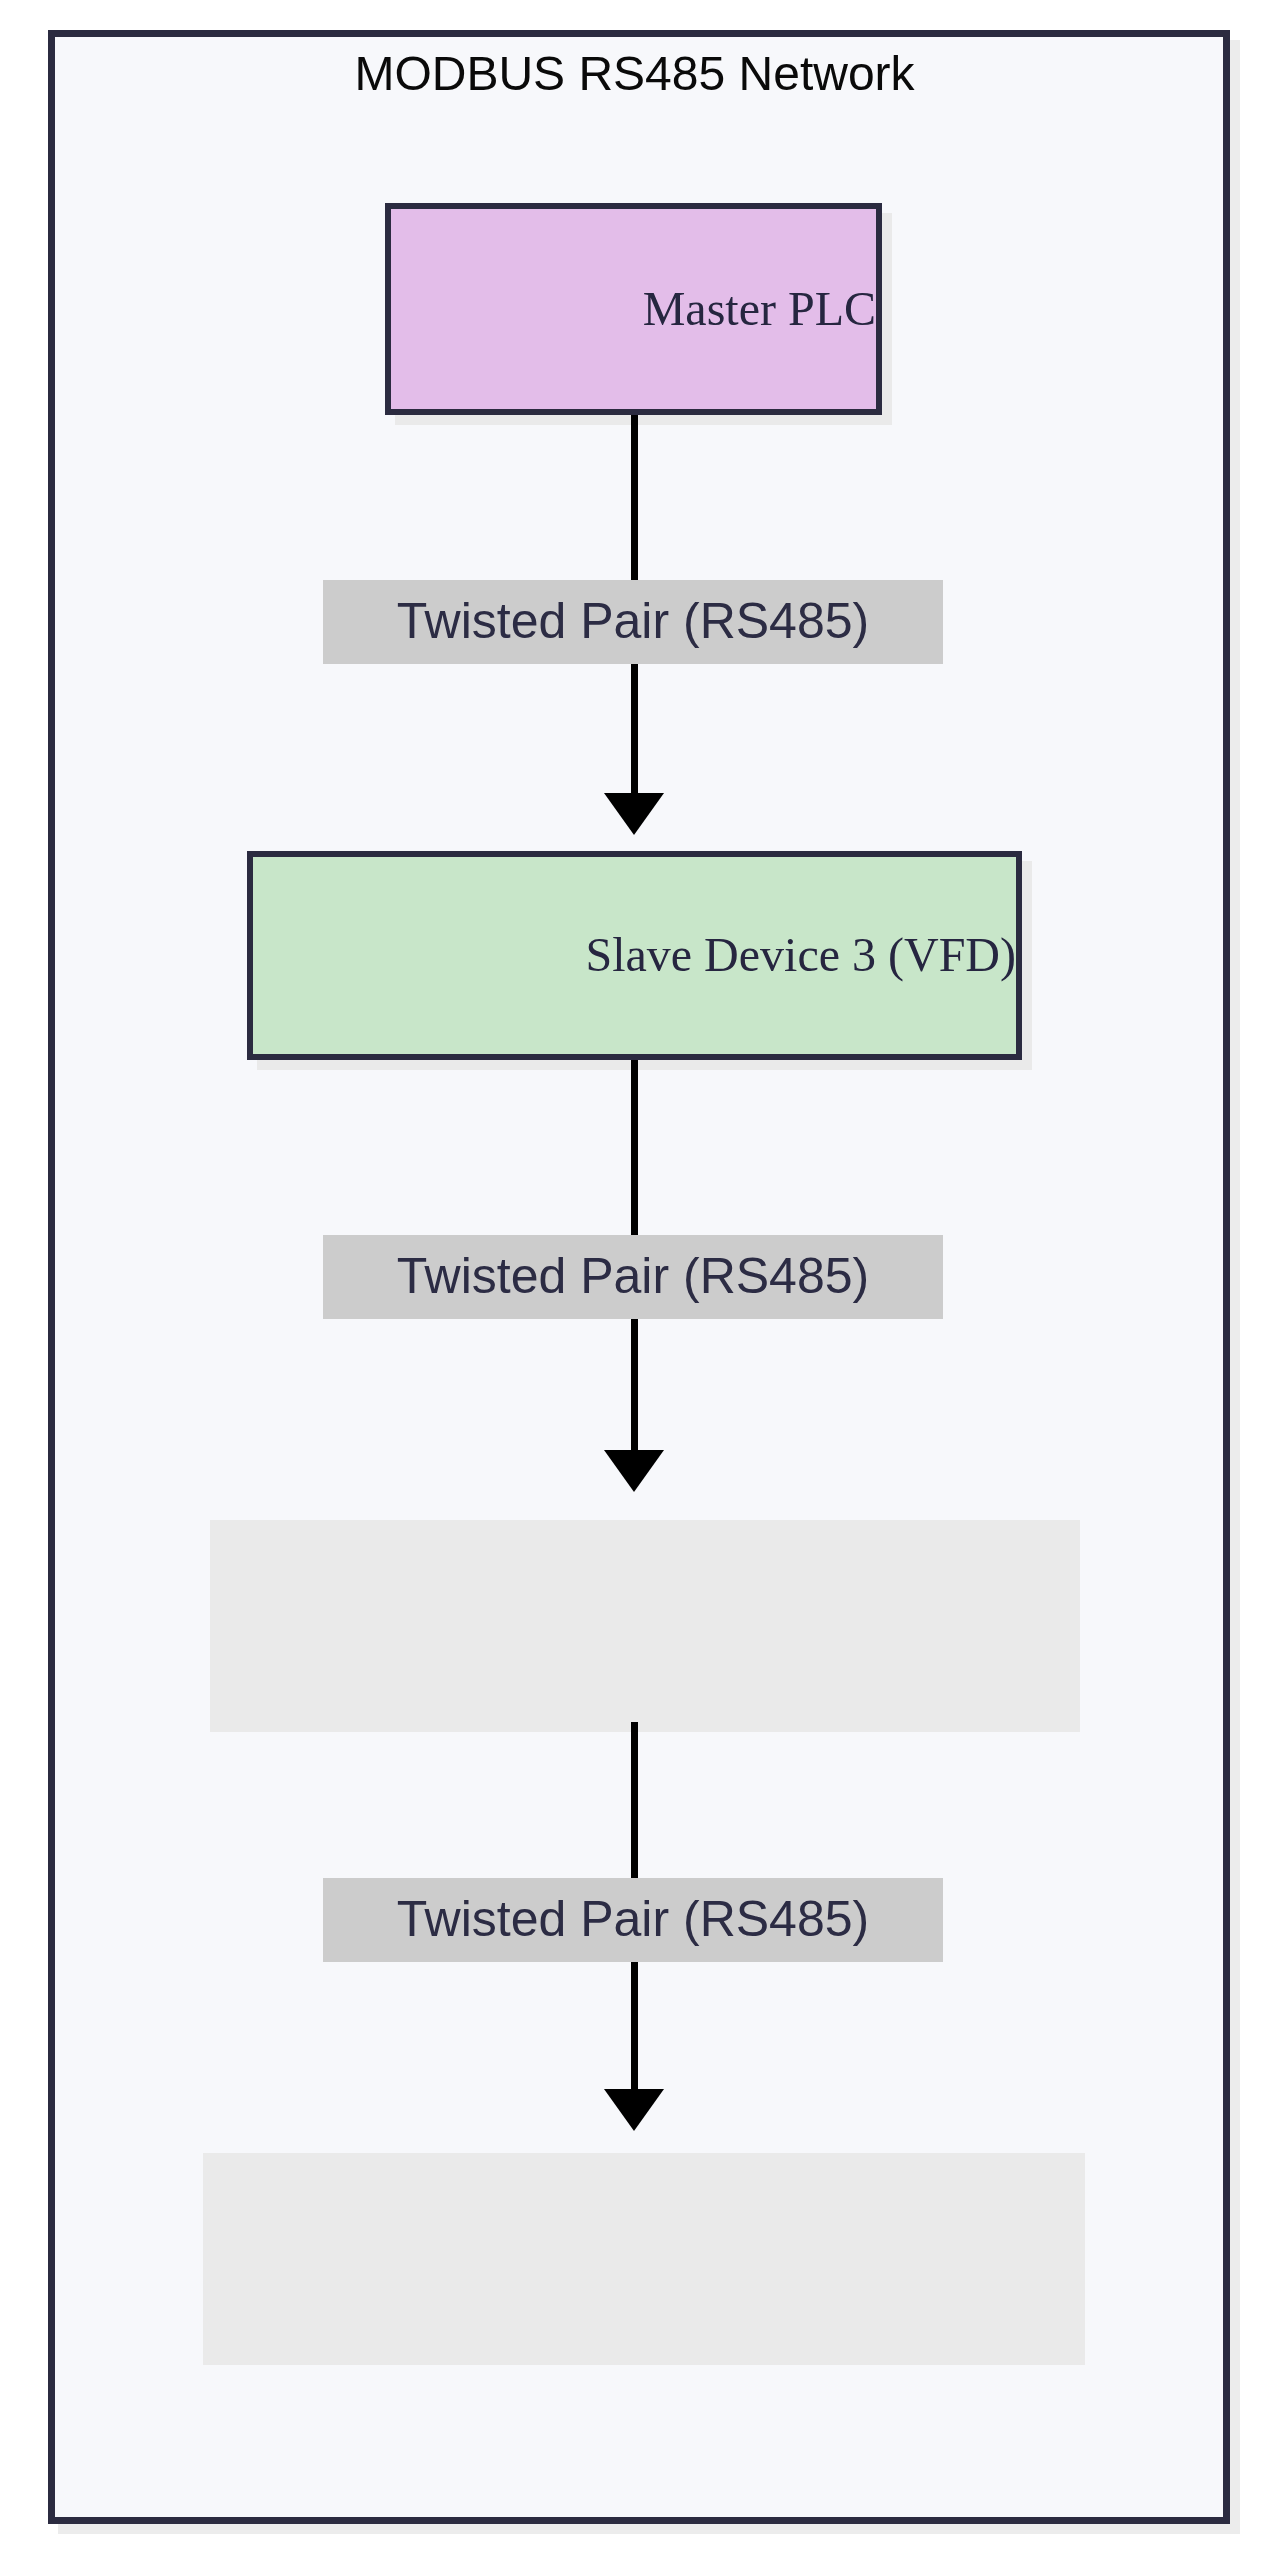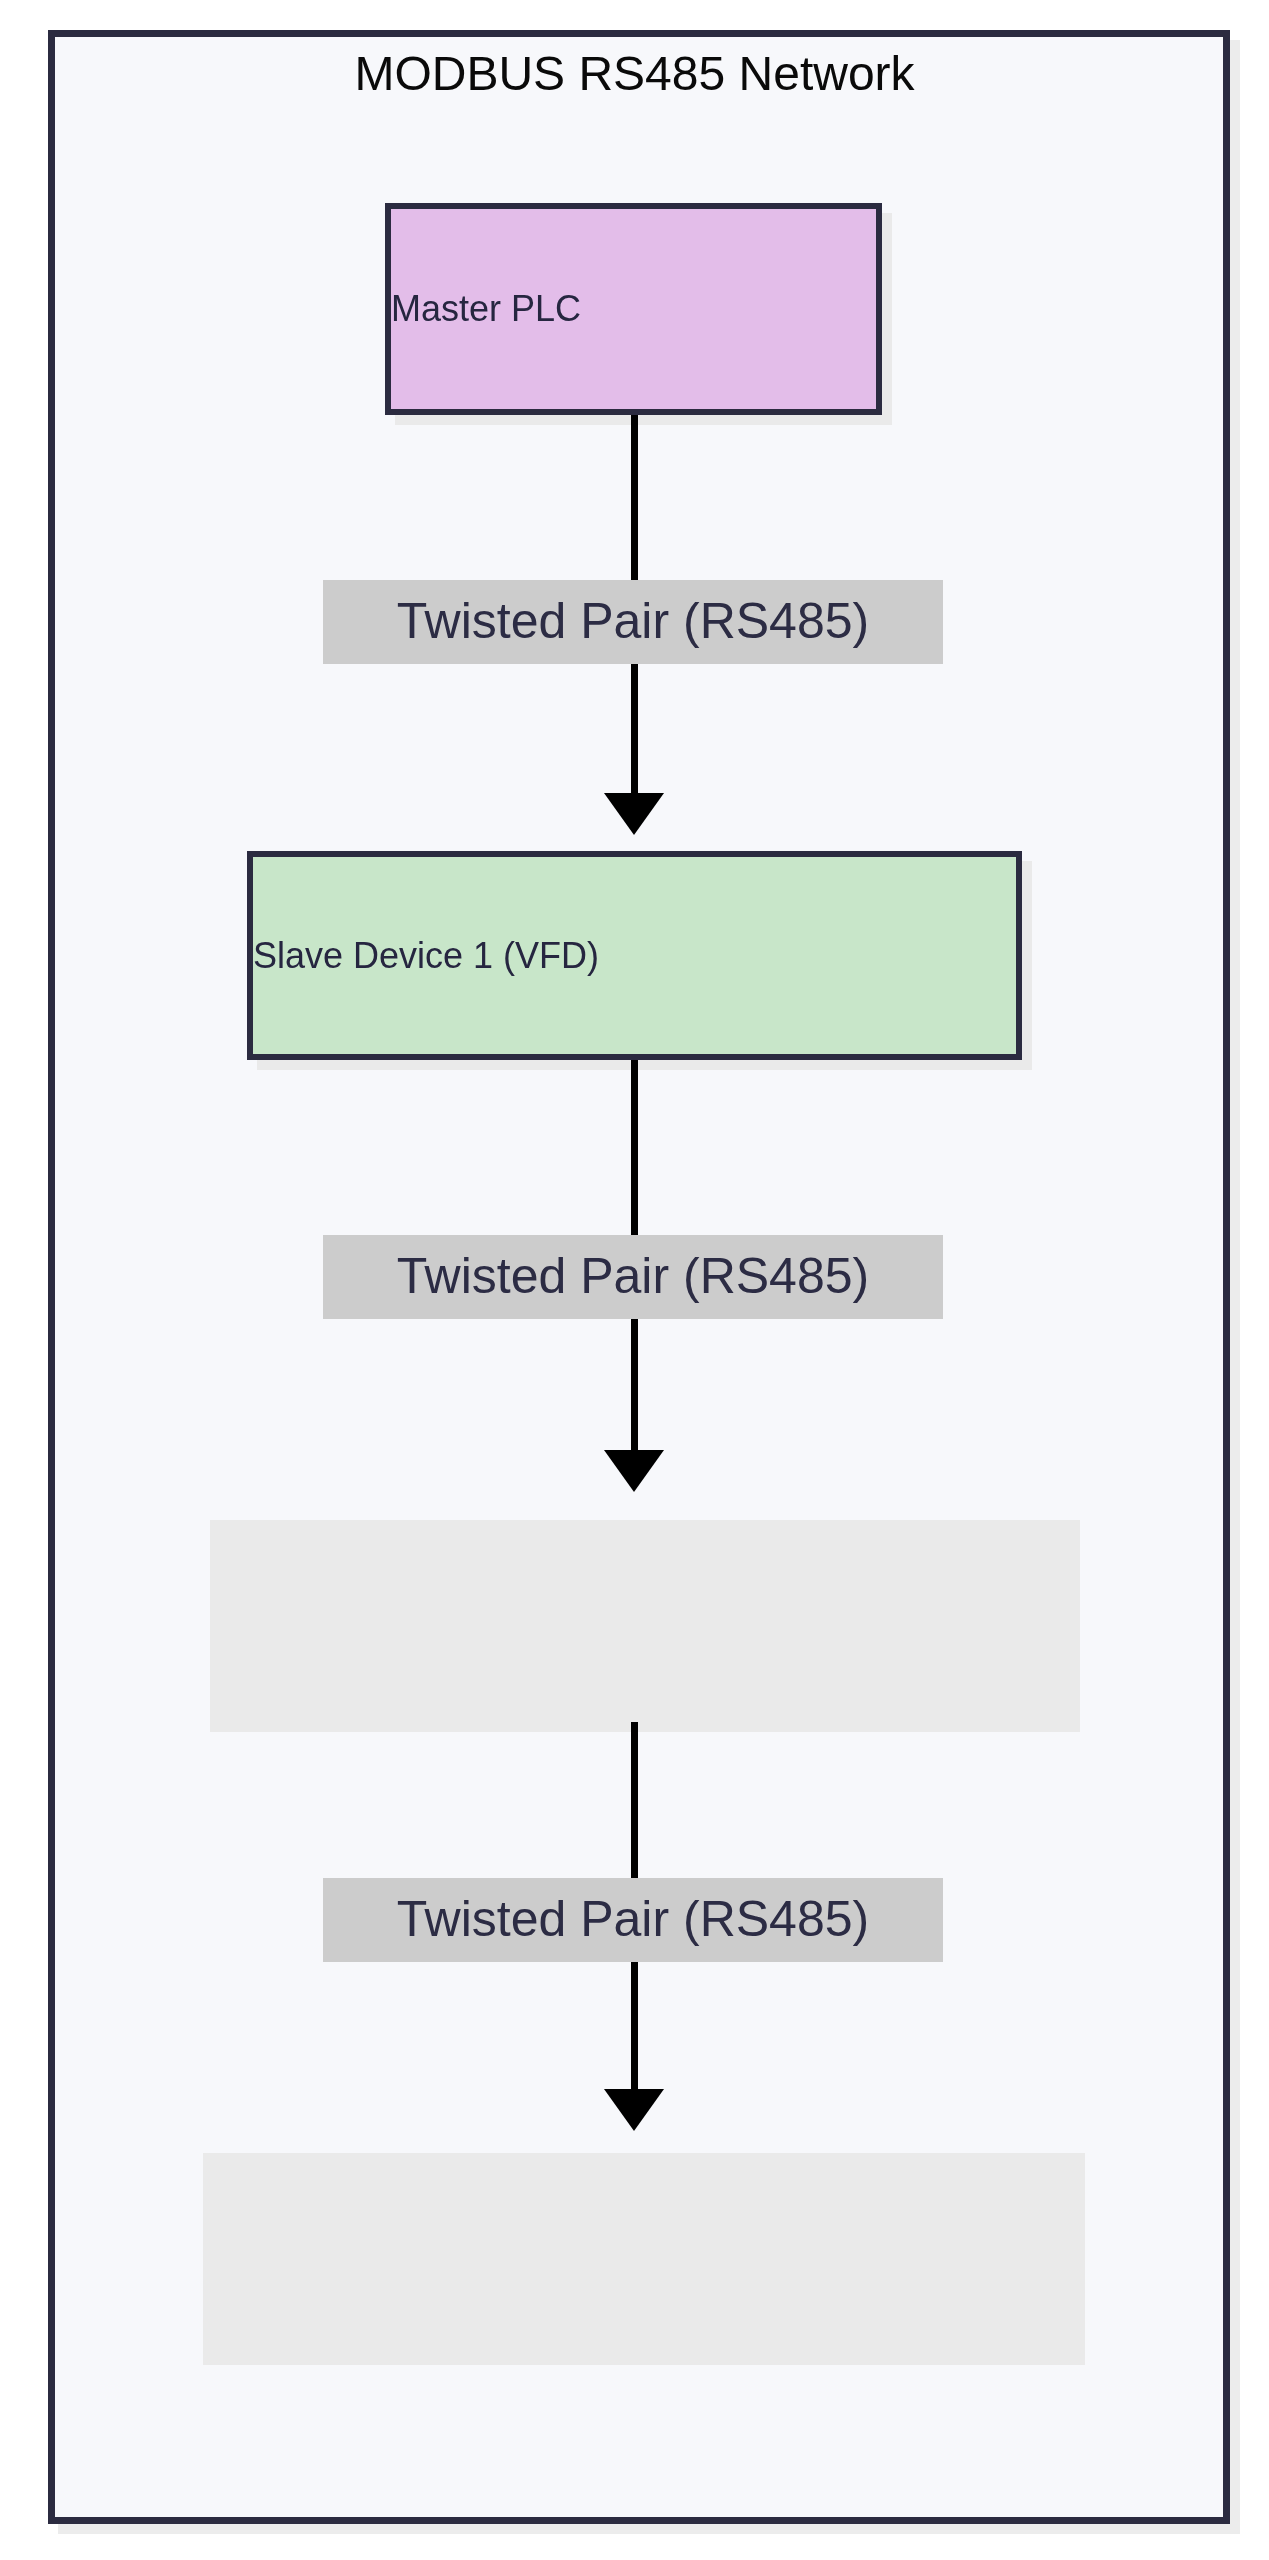--- a/index.html
+++ b/index.html
@@ -56,25 +56,26 @@
     white-space: nowrap;
   }
 
   
   .node {
     position: absolute;
     box-sizing: border-box;
     border: 6px solid #2b2b40;
     display: flex;
     align-items: center;
-    justify-content: flex-start;
+    justify-content: flex-end;
     color: #262640;
-    font-size: 36px;
+    font-size: 48px;
     line-height: 1.1;
     white-space: nowrap;
+    font-family: Liberation Serif, serif;
   }
   .node-shadow {
     position: absolute;
     background: #eaeaea;
   }
 
   .node-master    { background: #e3bde9; }
   .node-slave1    { background: #c8e6c9; }
   .node-slave2    { background: #fcd0d6; }
   .node-slave3    { background: #bddcf7; }
@@ -123,21 +124,21 @@
   <div class="node node-master" style="left:385px; top:203px; width:497px; height:212px;">
     <span>Master PLC</span>
   </div>
 
   <div class="edge-line" style="top:415px; height:378px;"></div>
   <div class="edge-arrow" style="top:793px;"></div>
   <div class="edge-label" style="left:323px; top:580px; width:620px;">Twisted Pair (RS485)</div>
 
   <div class="node-shadow" style="left:257px; top:861px; width:775px; height:209px;"></div>
   <div class="node node-slave1" style="left:247px; top:851px; width:775px; height:209px;">
-    <span>Slave Device 1 (VFD)</span>
+    <span>Slave Device 3 (VFD)</span>
   </div>
 
   <div class="edge-line" style="top:1060px; height:390px;"></div>
   <div class="edge-arrow" style="top:1450px;"></div>
   <div class="edge-label" style="left:323px; top:1235px; width:620px;">Twisted Pair (RS485)</div>
 
   <div class="node-shadow" style="left:210px; top:1520px; width:870px; height:212px;"></div>
 
   <div class="edge-line" style="top:1722px; height:367px;"></div>
   <div class="edge-arrow" style="top:2089px;"></div>

